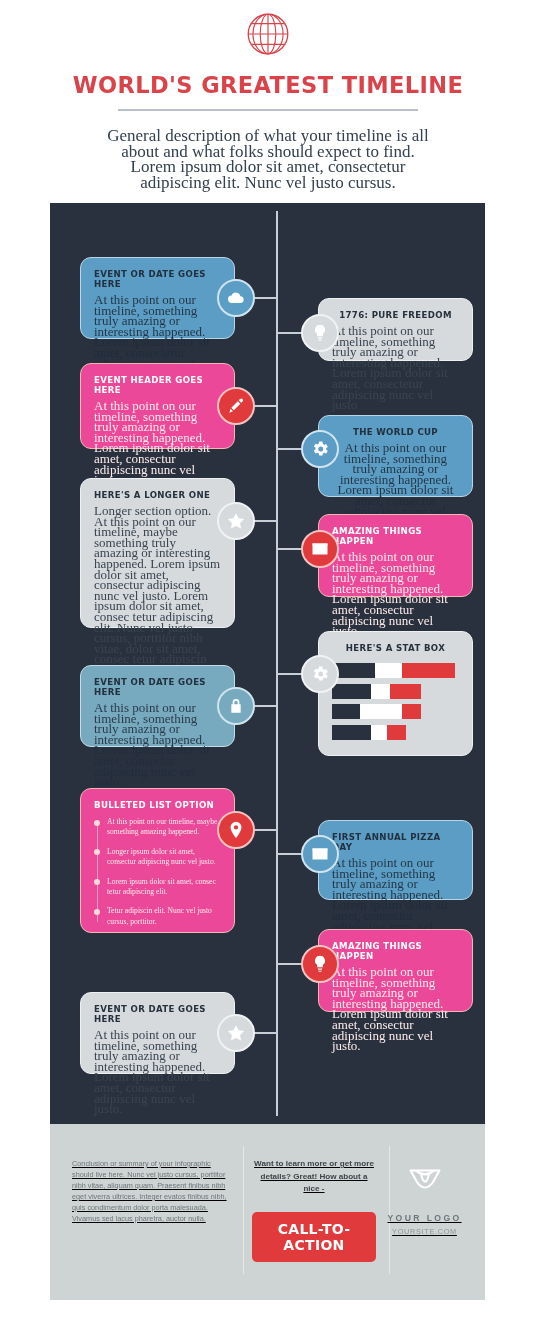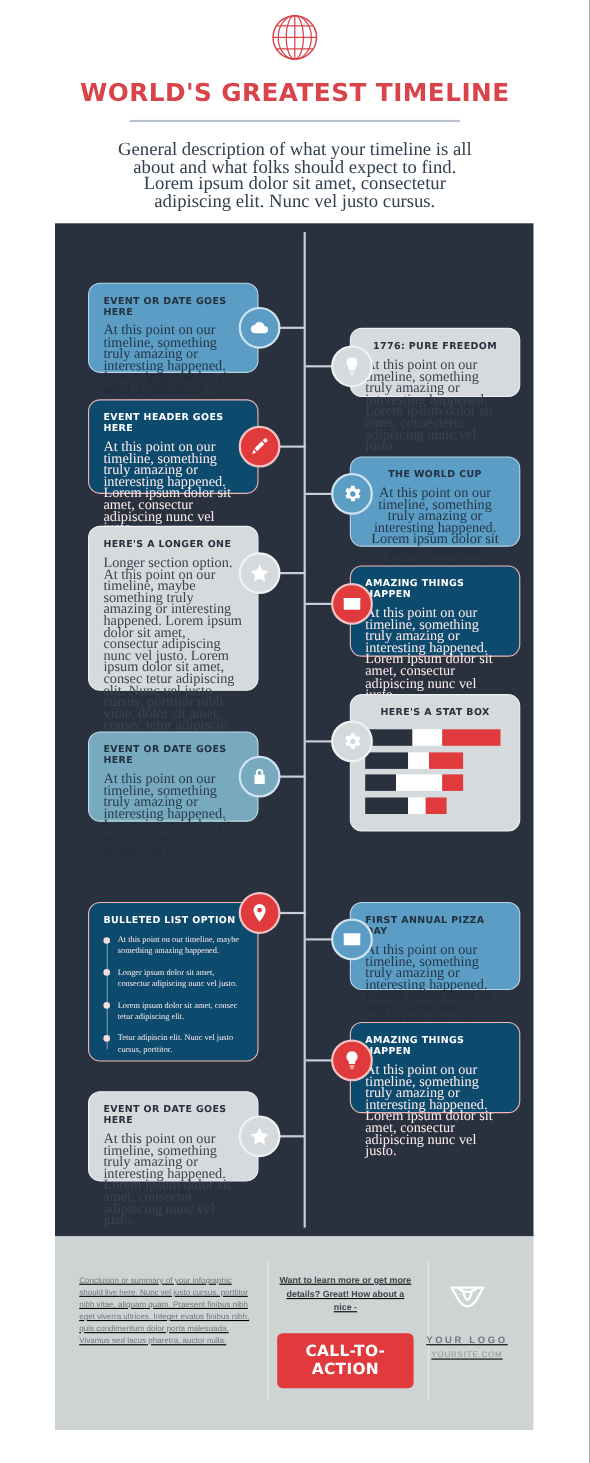--- a/index.html
+++ b/index.html
@@ -55,21 +55,21 @@
   .card .c-body{
     font-family:"Liberation Serif", serif;
     font-size:13px;line-height:10.6px;margin-top:6px;
   }
 
   
   .v-blue{background:#5b9dc4;border:1.6px solid #b9d6e7;}
   .v-blue .c-title{color:#22303f;}
   .v-blue .c-body{color:#1e2c3a;opacity:.92;}
 
-  .v-red{background:#0c4a6e;border:1.6px solid #f2b7b5;}
+  .v-red{background:#ec4899;border:1.6px solid #f2b7b5;}
   .v-red .c-title{color:#ffffff;}
   .v-red .c-body{color:#ffeceb;}
 
   .v-light{background:#d6dadd;border:1.6px solid #eef1f2;}
   .v-light .c-title{color:#26313d;}
   .v-light .c-body{color:#3a4450;}
 
   .v-teal{background:#77a9bf;border:1.6px solid #c3dde8;}
   .v-teal .c-title{color:#22303f;}
   .v-teal .c-body{color:#1f2d3b;opacity:.9;}
@@ -278,21 +278,21 @@
         </div>
       </div>
     </div>
     <div class="conn" style="left:228px;top:470px;width:42px;"></div>
     <div class="bubble b-light" style="left:251px;top:452px;">
       <svg viewBox="0 0 24 24">
           <path d="M19.4 13a7.6 7.6 0 0 0 0-2l2-1.5-2-3.4-2.3 1a7.4 7.4 0 0 0-1.7-1L14.9 3h-3.9l-.4 2.5a7.4 7.4 0 0 0-1.8 1L6.6 5.6 4.6 9l2 1.5a7.6 7.6 0 0 0 0 2L4.6 14l2 3.4 2.3-1a7.4 7.4 0 0 0 1.8 1l.4 2.5h3.9l.4-2.5a7.4 7.4 0 0 0 1.7-1l2.3 1 2-3.4zM12.9 15a3 3 0 1 1 0-6 3 3 0 0 1 0 6z"></path>
         </svg>
     </div>
 
-    <div class="card v-red" style="left:30px;top:617px;width:155px;height:145px;padding:11px 13px;">
+    <div class="card v-red" style="left:30px;top:585px;width:155px;height:145px;padding:11px 13px;">
       <div class="c-title">BULLETED LIST OPTION</div>
       <div class="blist">
         <div class="rail"></div>
         <div class="bitem">
           <span class="bdot"></span>
           <div class="btext">At this point on our timeline, maybe something amazing happened.</div>
         </div>
         <div class="bitem">
           <span class="bdot"></span>
           <div class="btext">Longer ipsum dolor sit amet, consectur adipiscing nunc vel justo.</div>

